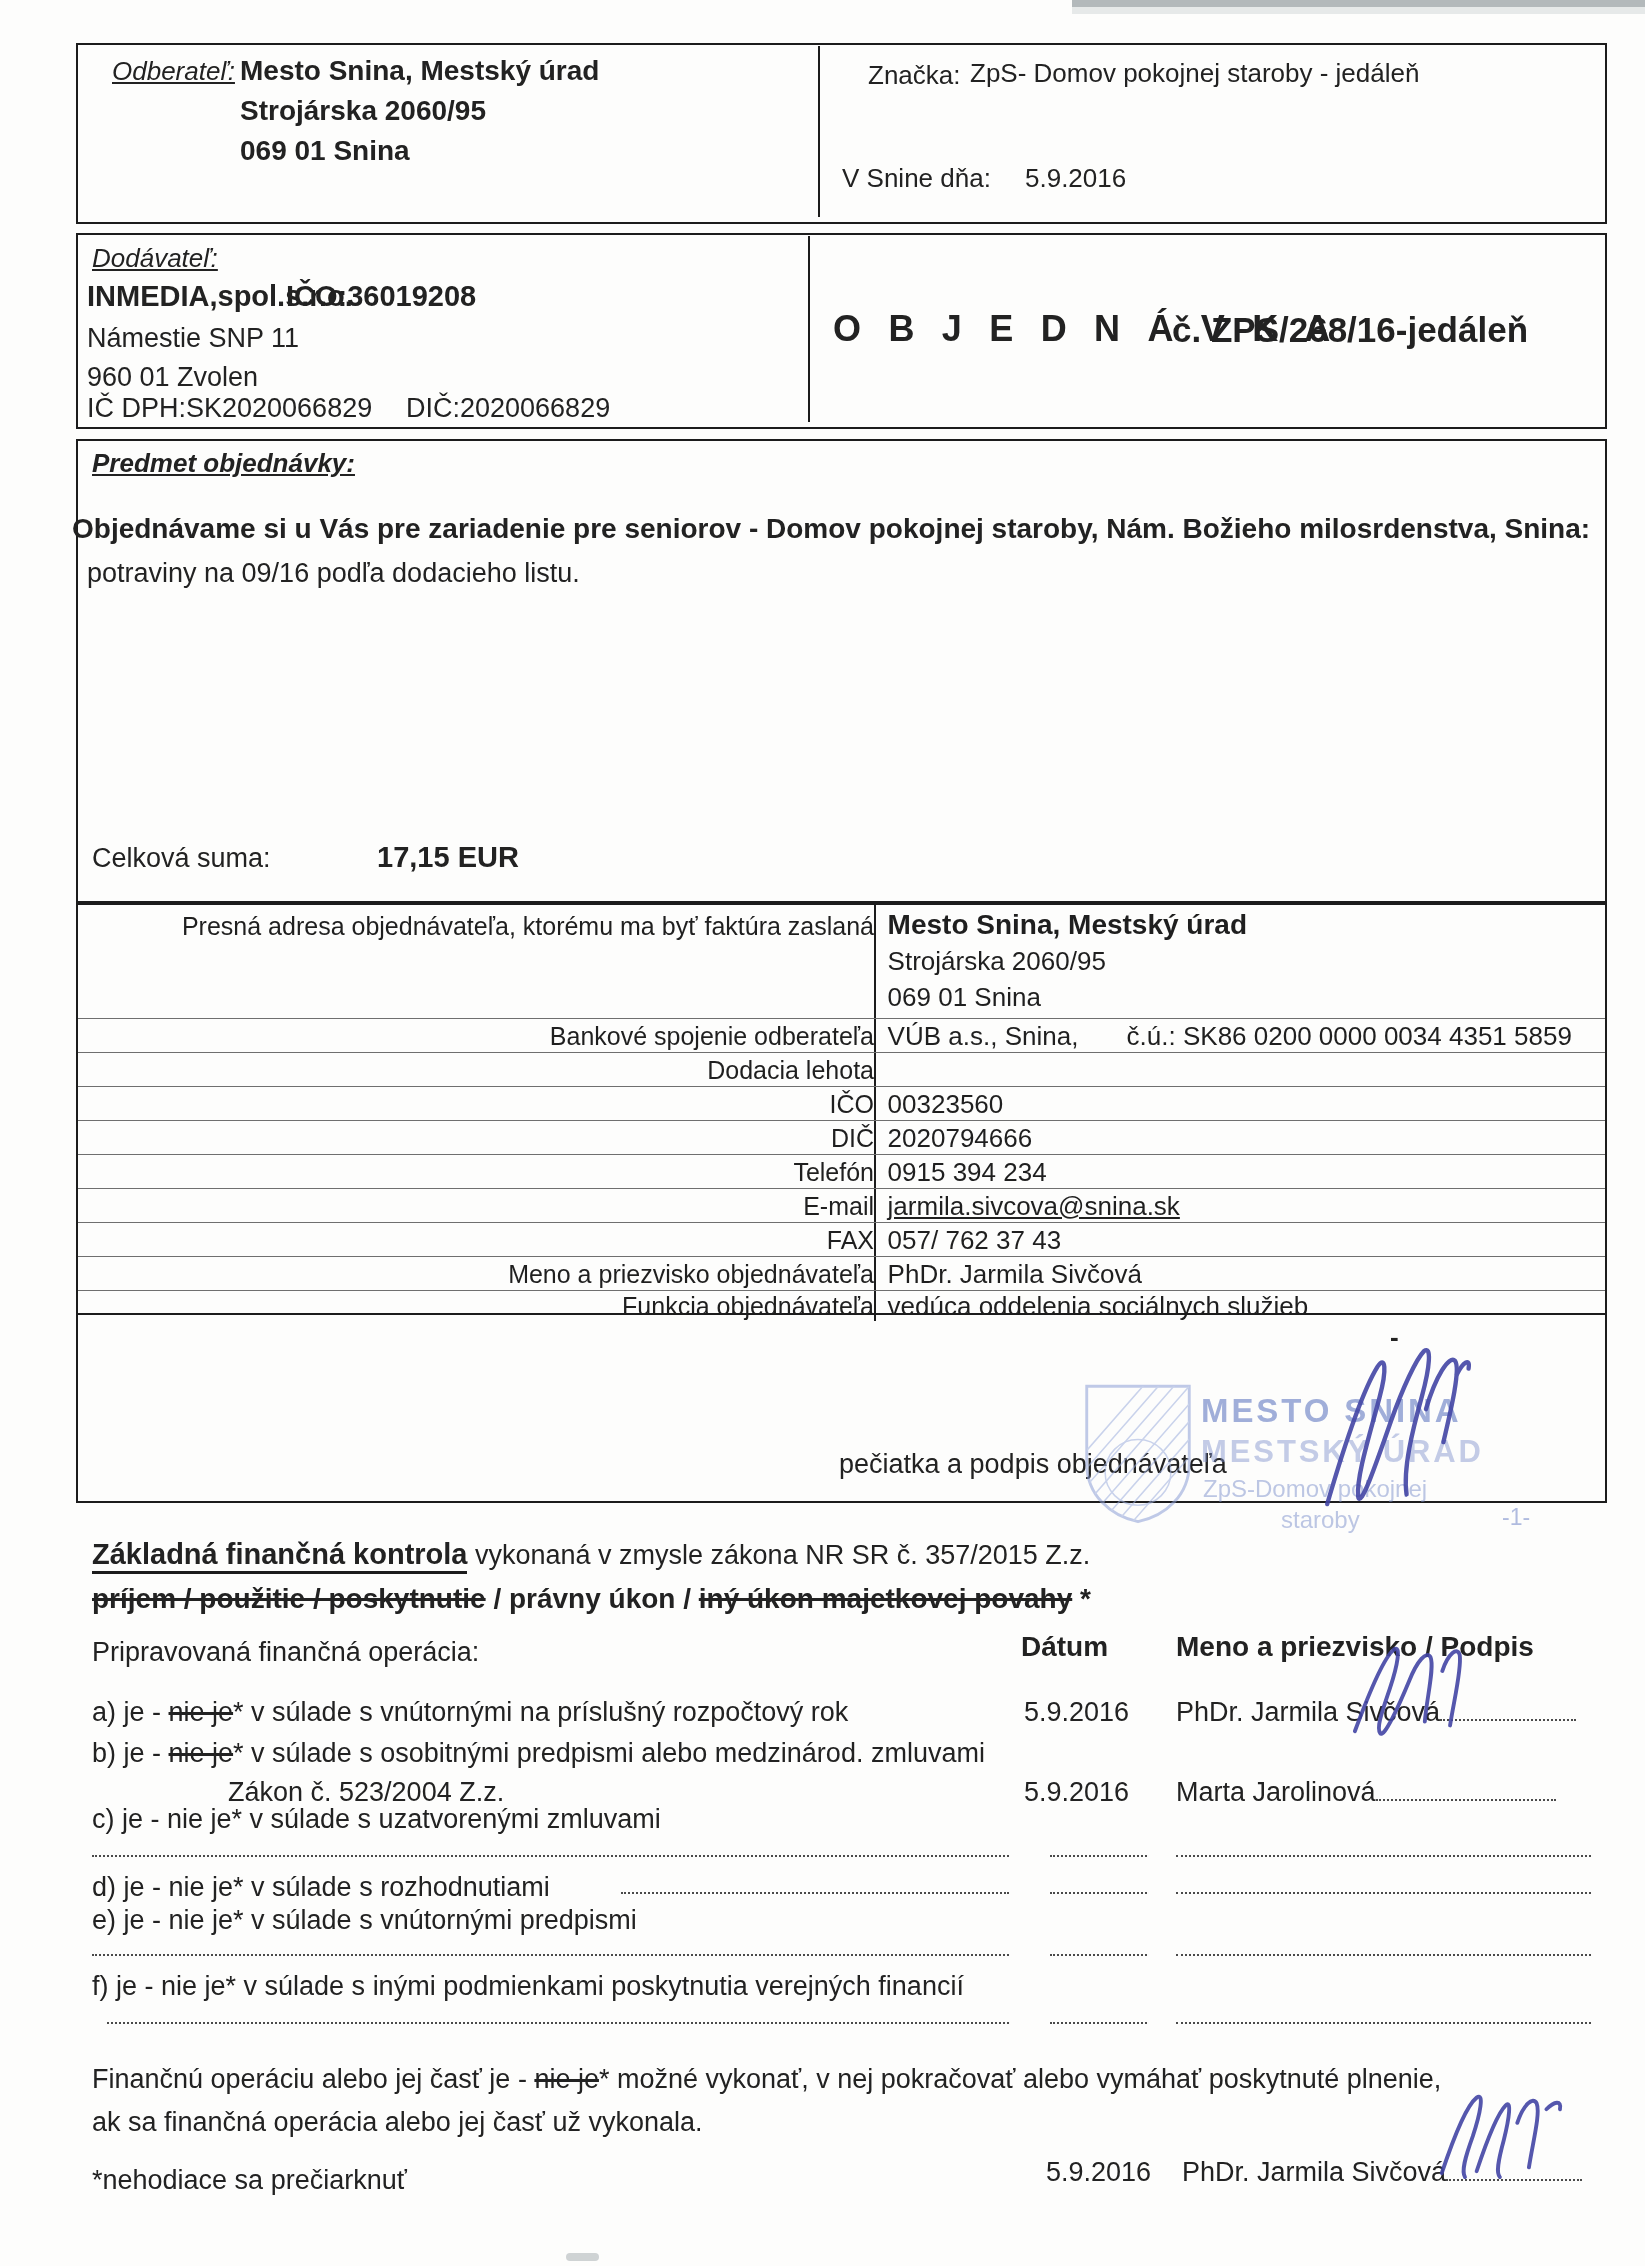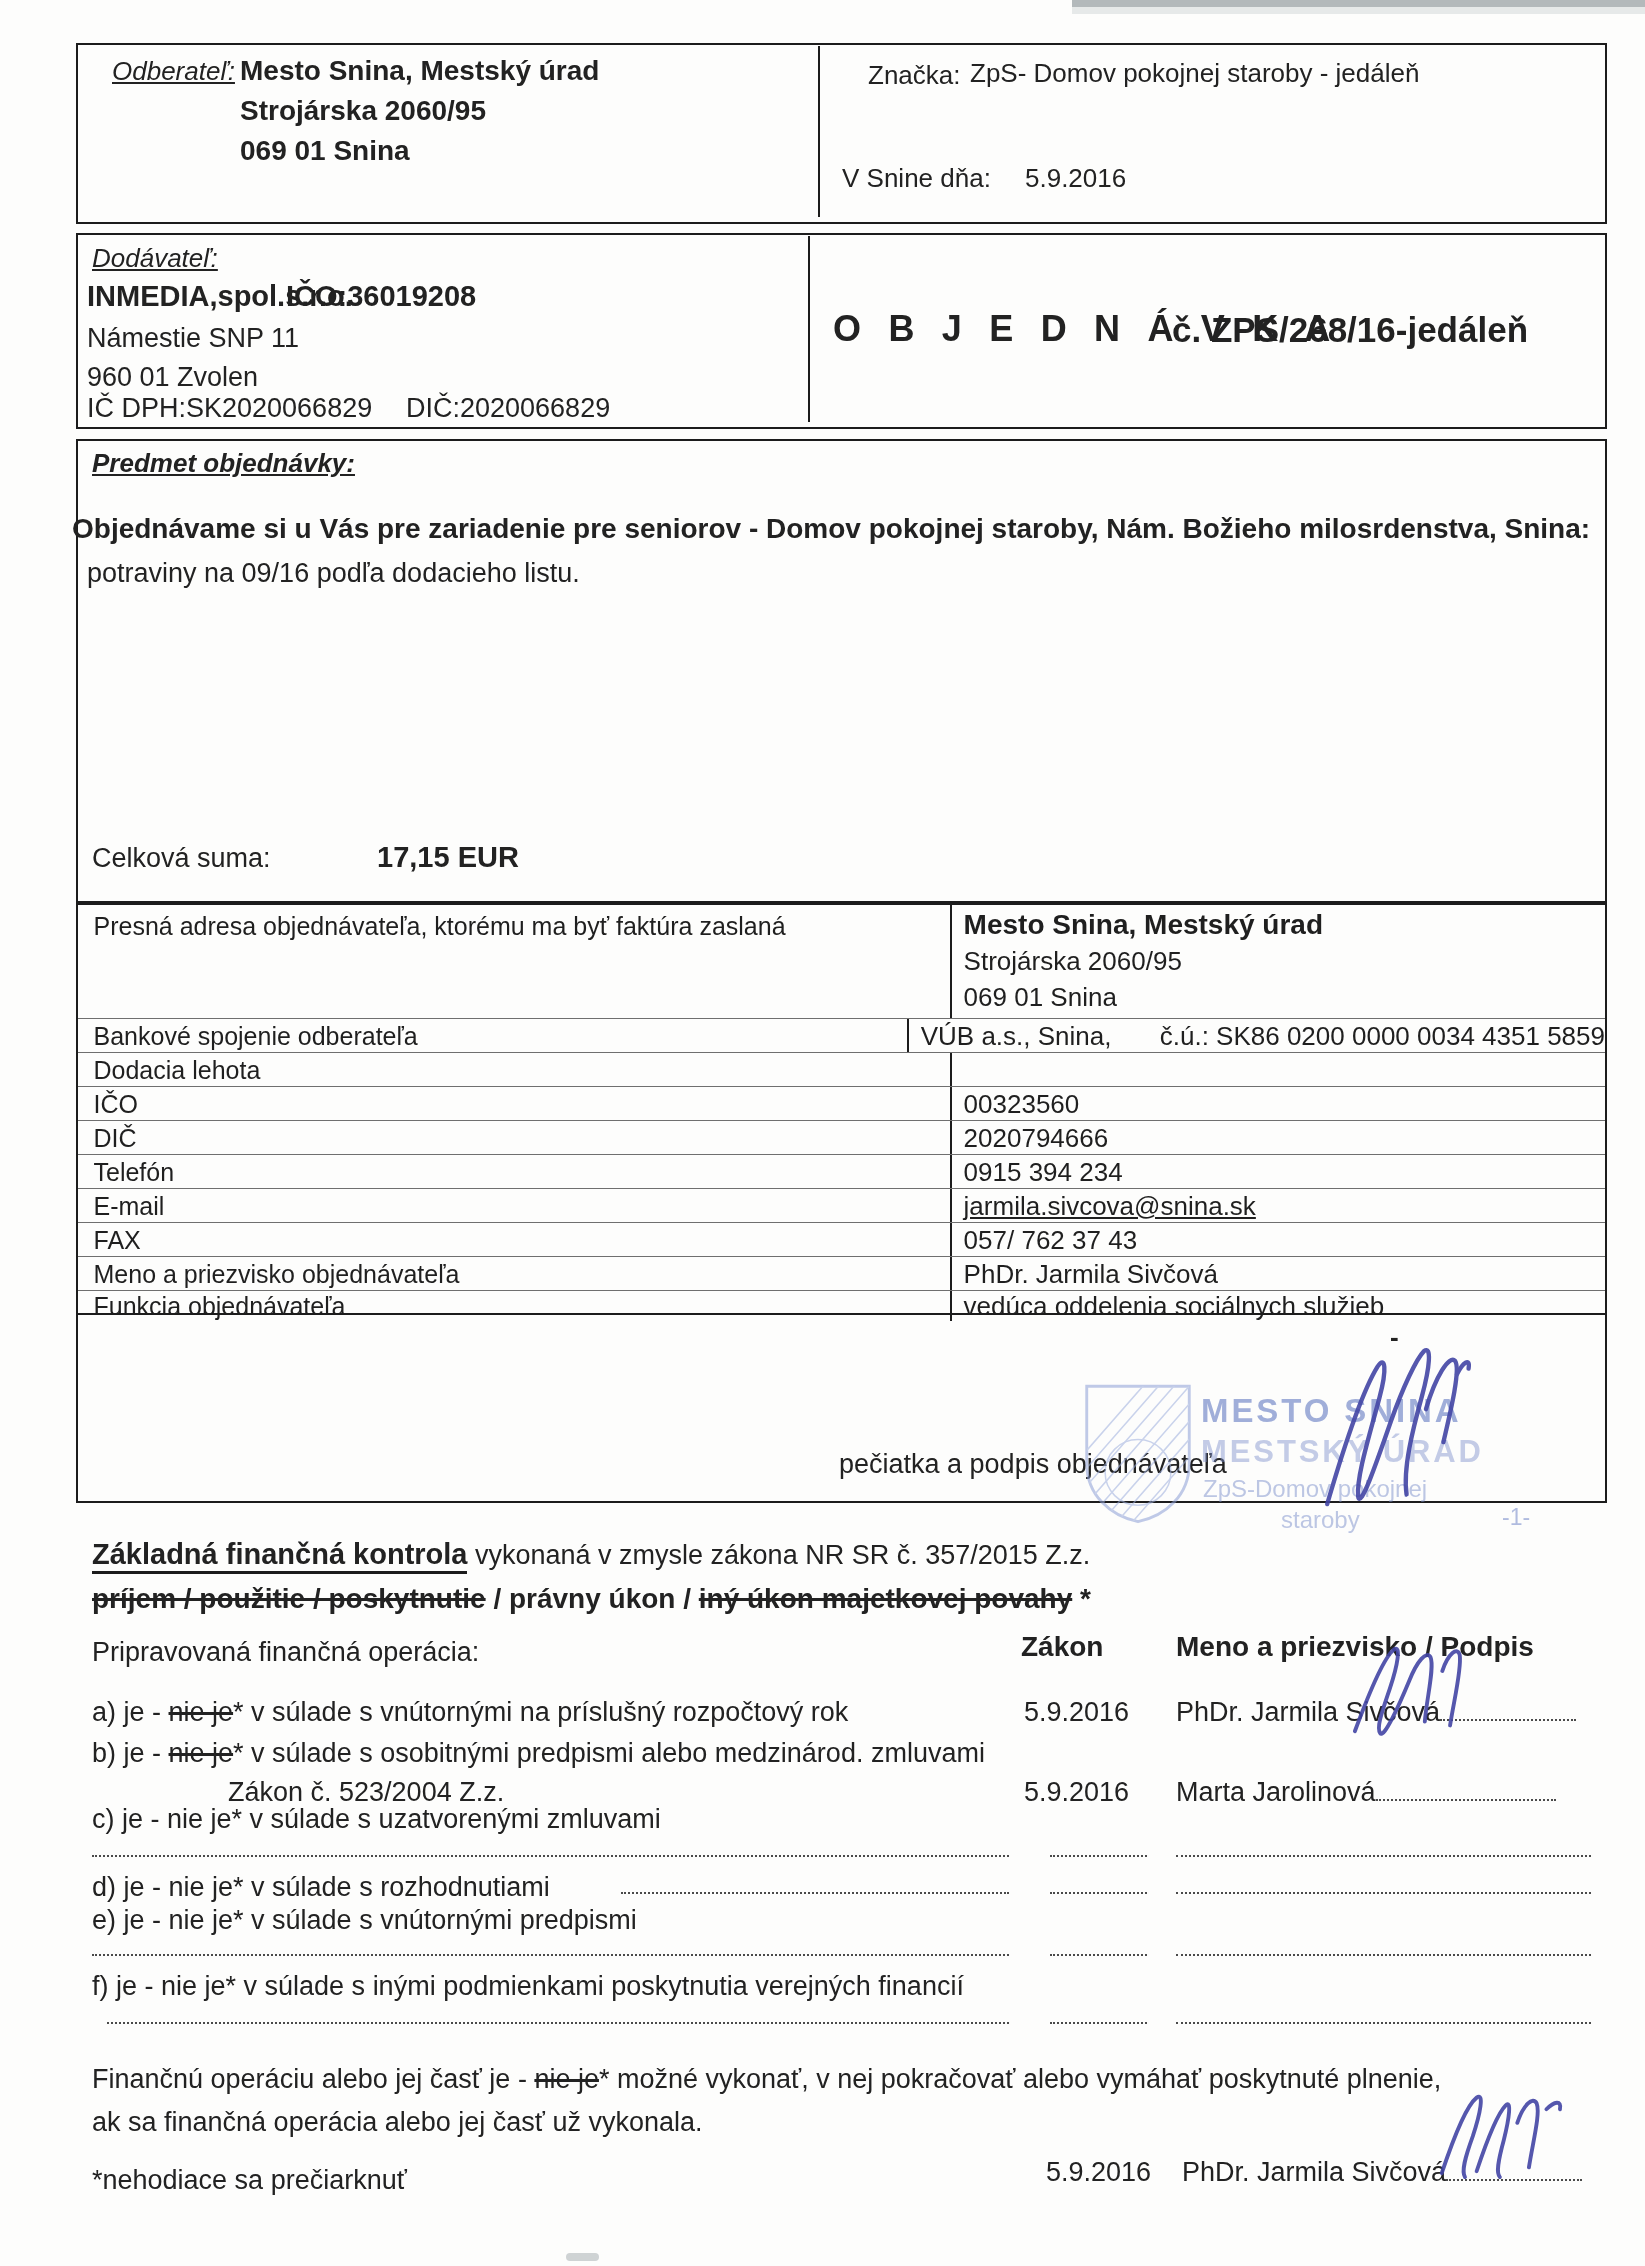--- a/index.html
+++ b/index.html
@@ -14,21 +14,21 @@
   .bold{font-weight:bold;}
   .itu{font-style:italic;text-decoration:underline;}
   .strike{text-decoration:line-through;text-decoration-thickness:2.9px;margin-top:44px;}
   .title{font-size:36px;font-weight:bold;letter-spacing:8.7px;}
   .title-num{font-size:35px;font-weight:bold;}
   .dotline{position:absolute;height:0;border-bottom:2.9px dotted #4a4a4a;}
   .dots-inline{display:inline-block;vertical-align:baseline;border-bottom:2.9px dotted #4a4a4a;height:23px;}
   .tbl{position:absolute;left:76px;top:901px;width:1527px;border:2.9px solid #1c1c1c;border-bottom:none;}
   .trow{display:flex;border-top:1px solid #6f6f6f;}
   .trow:first-child{border-top:none;}
-  .tlabel{width:872px;padding:1px 0 0 15.5px;font-size:25px;box-sizing:border-box;white-space:nowrap;}
+  .tlabel{width:796px;padding:1px 0 0 15.5px;font-size:25px;box-sizing:border-box;white-space:nowrap;text-align:right;}
   .tvalue{flex:1;border-left:2.9px solid #1c1c1c;padding:1px 0 0 11.6px;font-size:26px;box-sizing:border-box;white-space:nowrap;}
   .h34{height:33px;line-height:32px;}
   .h119 .tlabel,.h119 .tvalue{line-height:36px;}
   .h119{height:115px;}
   .underlined{text-decoration:underline;}
   .stamp-text{position:absolute;color:#7d90cc;white-space:nowrap;}
   .artifact{position:absolute;background:#b3b9bb;}
   .sig{position:absolute;}
   .kontrola-u{border-bottom:3.9px solid #1c1c1c;padding-bottom:1px;}
 </style>
@@ -158,21 +158,21 @@
     </g>
   </svg>
 
   <div class="txt" style="left:92px;top:1537px;">
     <span class="bold t30 kontrola-u">Základná finančná kontrola</span><span class="t28"> vykonaná v zmysle zákona NR SR č. 357/2015 Z.z.</span>
   </div>
   <div class="txt bold t29" style="left:92px;top:1582px;">
     <span class="strike">príjem / použitie / poskytnutie</span><span> / právny úkon / </span><span class="strike">iný úkon majetkovej povahy</span><span> *</span>
   </div>
   <div class="txt t28" style="left:92px;top:1636px;">Pripravovaná finančná operácia:</div>
-  <div class="txt bold t29" style="left:1021px;top:1630px;">Zákon</div>
+  <div class="txt bold t29" style="left:1021px;top:1630px;">Dátum</div>
   <div class="txt bold t29" style="left:1176px;top:1630px;">Meno a priezvisko / Podpis</div>
 
   <div class="txt t28" style="left:92px;top:1696px;">
     <span>a) je - </span><span class="strike">nie je</span><span>* v súlade s vnútornými na príslušný rozpočtový rok</span>
   </div>
   <div class="txt t28" style="left:1024px;top:1696px;">5.9.2016</div>
   <div class="txt t28" style="left:1176px;top:1696px;">
     <span>PhDr. Jarmila Sivčová</span><span class="dots-inline" style="width:136px;"></span>
   </div>
   <svg class="sig" style="left:1345px;top:1638px;" width="146" height="102" viewBox="0 0 150 105">

